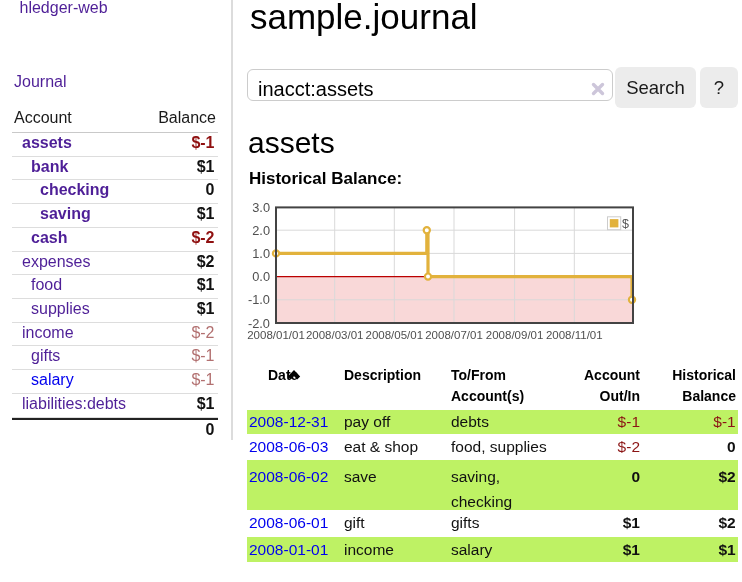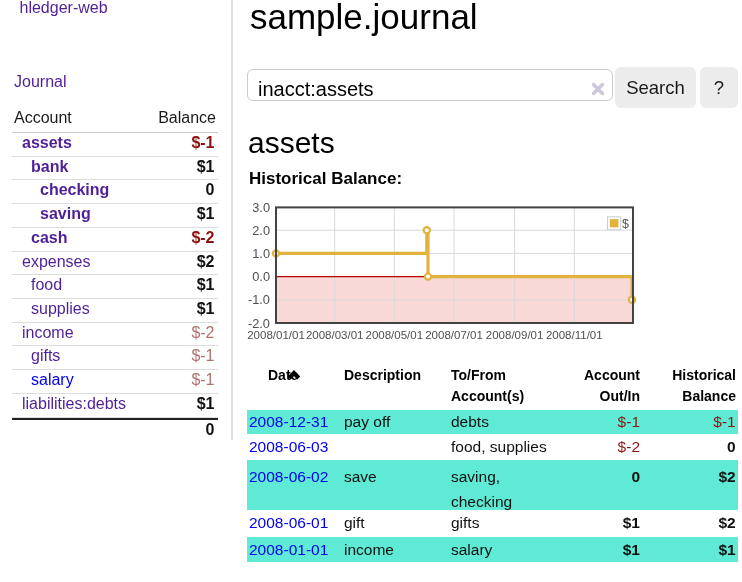--- a/index.html
+++ b/index.html
@@ -29,21 +29,21 @@
   #searchtext{position:absolute;left:258px;top:73.5px;font-size:20px;line-height:30px;color:#000000;}
   #xicon{position:absolute;left:591px;top:82px;}
   #searchbtn{position:absolute;left:615px;top:67px;width:81px;height:41px;background:#ececec;border-radius:6px;text-align:center;line-height:41px;font-size:18.5px;color:#1a1a1a;}
   #qbtn{position:absolute;left:700px;top:67px;width:38px;height:41px;background:#ececec;border-radius:6px;text-align:center;line-height:41px;font-size:18.5px;color:#1a1a1a;}
   #h2{position:absolute;left:248px;top:126px;font-size:30px;line-height:34px;color:#000;font-weight:normal;}
   #histlabel{position:absolute;left:249px;top:169px;font-size:17px;font-weight:bold;color:#000;}
   #chart{position:absolute;left:240px;top:195px;}
   
   .rhead{position:absolute;font-size:14px;font-weight:bold;color:#000;}
   .rrow{position:absolute;left:247px;width:491px;}
-  .rgreen{background:#5eead4;}
+  .rgreen{background:#bef264;}
   .cell{position:absolute;font-size:15.5px;color:#111;}
   .amt{text-align:right;}
   .negr{color:#8b1414;}
   .rrow .blue{color:#0000ee;}
   .posr{color:#111;font-weight:bold;}
 </style>
 </head>
 <body>
 <div id="sidebar-line"></div>
 <a id="brand" class="purple" href="#">hledger-web</a>
@@ -171,20 +171,21 @@
 
 <div class="rrow rgreen" style="top:410px;height:24.4px;">
   <span class="cell blue" style="left:2px;line-height:24.4px;">2008-12-31</span>
   <span class="cell" style="left:97px;line-height:24.4px;">pay off</span>
   <span class="cell" style="left:204px;line-height:24.4px;">debts</span>
   <span class="cell amt negr" style="left:313px;width:80px;line-height:24.4px;">$-1</span>
   <span class="cell amt negr" style="left:408px;width:80.7px;line-height:24.4px;">$-1</span>
 </div>
 <div class="rrow" style="top:434.4px;height:25.9px;">
   <span class="cell blue" style="left:2px;line-height:25.9px;">2008-06-03</span>
+  <span class="cell" style="left:97px;line-height:25.9px;">eat &amp; shop</span>
   <span class="cell" style="left:204px;line-height:25.9px;">food, supplies</span>
   <span class="cell amt negr" style="left:313px;width:80px;line-height:25.9px;">$-2</span>
   <span class="cell amt posr" style="left:408px;width:80.7px;line-height:25.9px;">0</span>
 </div>
 <div class="rrow rgreen" style="top:460.3px;height:49.8px;">
   <span class="cell blue" style="left:2px;line-height:26px;top:4px;text-align:right;">2008-06-02</span>
   <span class="cell" style="left:97px;line-height:26px;top:4px;">save</span>
   <span class="cell" style="left:204px;line-height:24.2px;top:5px;">saving,<br>checking</span>
   <span class="cell amt posr" style="left:313px;width:80px;line-height:26px;top:4px;">0</span>
   <span class="cell amt posr" style="left:408px;width:80.7px;line-height:26px;top:4px;">$2</span>

